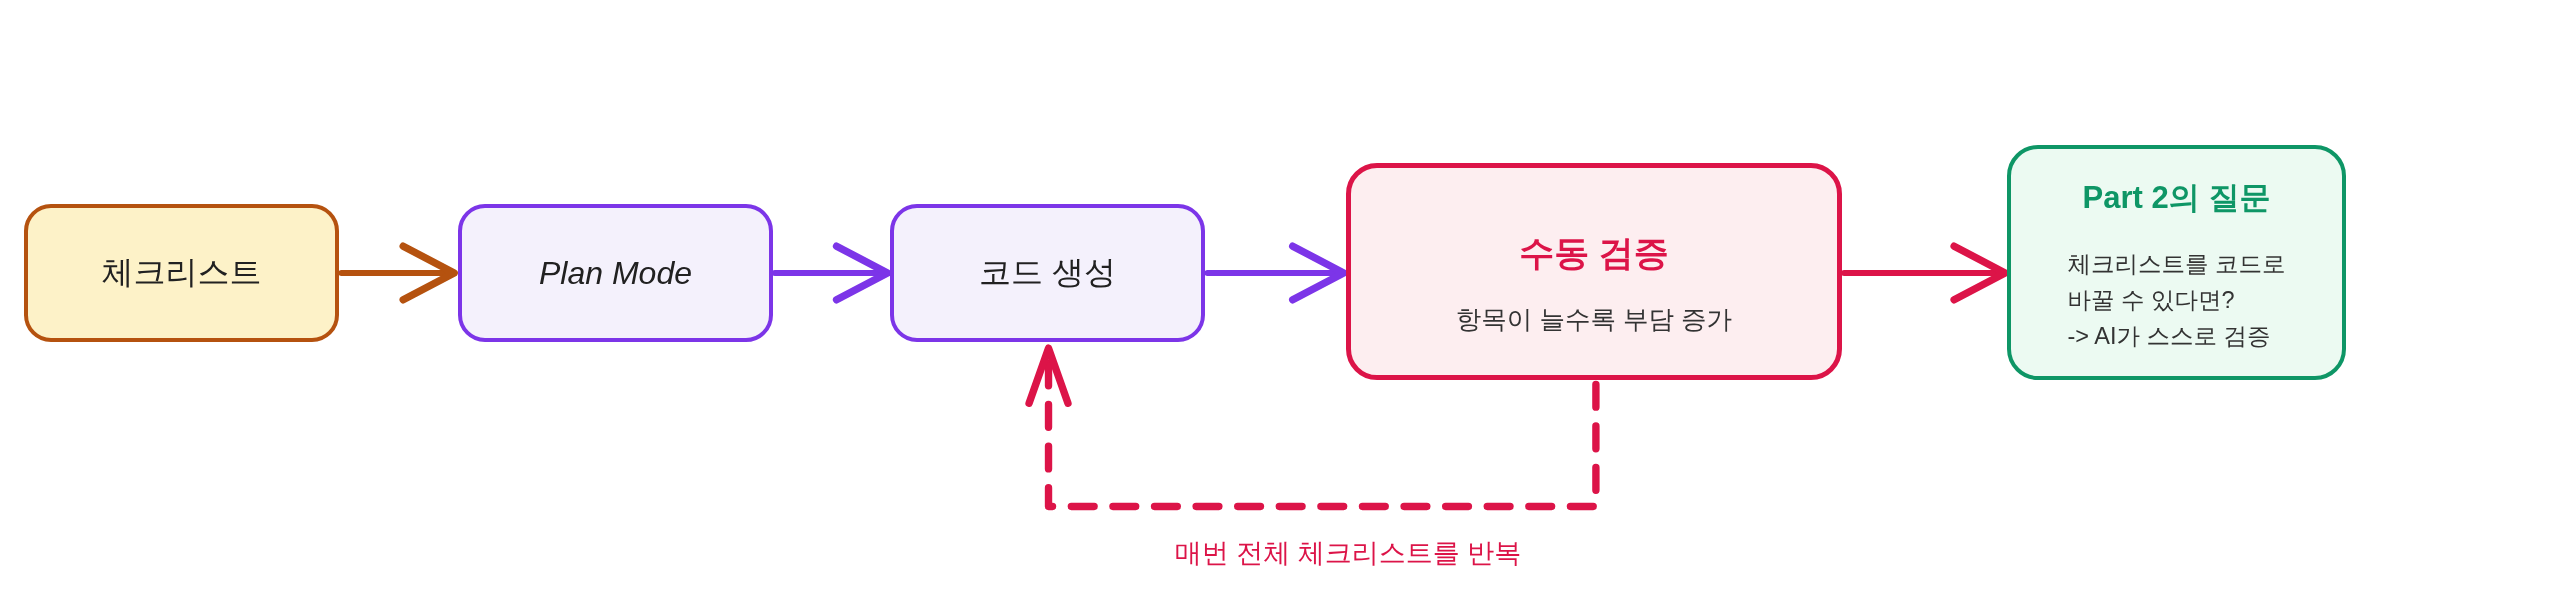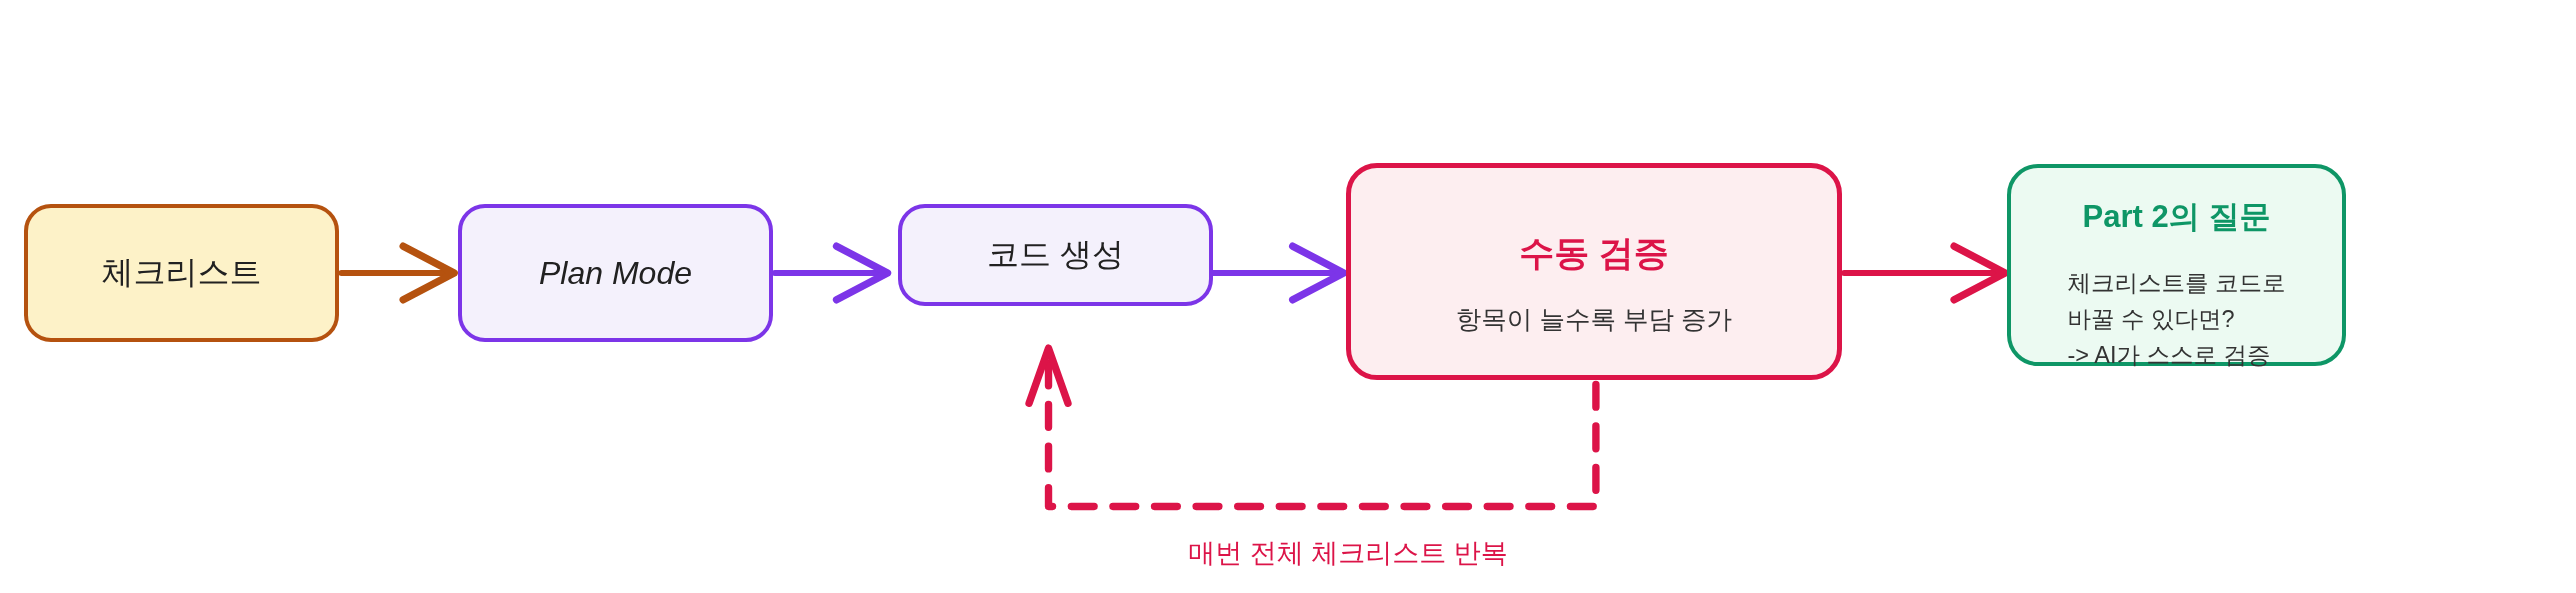--- a/index.html
+++ b/index.html
@@ -15,29 +15,29 @@
     font-size:56px;font-weight:700;color:#1b1b1b;white-space:nowrap;
   }
   .node{
     position:absolute;box-sizing:border-box;
     display:flex;flex-direction:column;align-items:center;justify-content:center;
     border-radius:27px;white-space:nowrap;
   }
   .node-label{font-size:32px;font-weight:500;color:#212121;}
   .node-req{left:24px;top:204px;width:315px;height:138px;background:#fdf2c8;border:4.7px solid #b5520f;}
   .node-plan{left:458px;top:204px;width:315px;height:138px;background:#f4f1fc;border:4.7px solid #7c35e8;font-style:italic;}
-  .node-code{left:890px;top:204px;width:315px;height:102px;background:#f4f1fc;border:4.7px solid #7c35e8;margin-left:8px;}
+  .node-code{left:890px;top:204px;width:315px;height:138px;background:#f4f1fc;border:4.7px solid #7c35e8;}
   .node-manual{
     left:1346px;top:163px;width:496px;height:217px;background:#fdeef0;border:5.4px solid #dc1448;
     border-radius:31px;justify-content:center;padding-top:24px;
   }
   .node-manual .node-title{font-size:35px;font-weight:700;color:#dc1448;}
   .node-manual .node-sub{margin-top:24px;font-size:25.5px;line-height:1.45;color:#333333;text-align:center;}
   .node-part2{
-    left:2007px;top:164px;width:339px;height:202px;background:#ecfaf2;border:4.7px solid #0e9666;
+    left:2007px;top:145px;width:339px;height:235px;background:#ecfaf2;border:4.7px solid #0e9666;
     border-radius:31px;justify-content:flex-start;padding-top:28px;
   }
   .node-part2 .node-title{font-size:31px;font-weight:700;color:#0e9666;}
   .node-part2 .node-sub{margin-top:27px;font-size:23.5px;line-height:1.54;color:#333333;text-align:left;}
   .edges{position:absolute;left:0;top:0;width:2576px;height:593px;}
   .edge-orange{stroke:#b5520f;}
   .edge-purple{stroke:#7c35e8;}
   .edge-red{stroke:#dc1448;}
   .shaft{stroke-width:9;fill:none;stroke-linecap:round;}
   .head{stroke-width:11;fill:none;stroke-linecap:round;stroke-linejoin:round;}
@@ -92,16 +92,16 @@
 
   <div class="node node-part2">
     <div class="node-title">Part 2의 질문</div>
     <div class="node-sub">
       <div>체크리스트를 코드로</div>
       <div>바꿀 수 있다면?</div>
       <div>-&gt; AI가 스스로 검증</div>
     </div>
   </div>
 
-  <div class="feedback-label">매번 전체 체크리스트 반복</div>
+  <div class="feedback-label">매번 전체 체크리스트를 반복</div>
 
 </div>
 
 
 </body></html>

